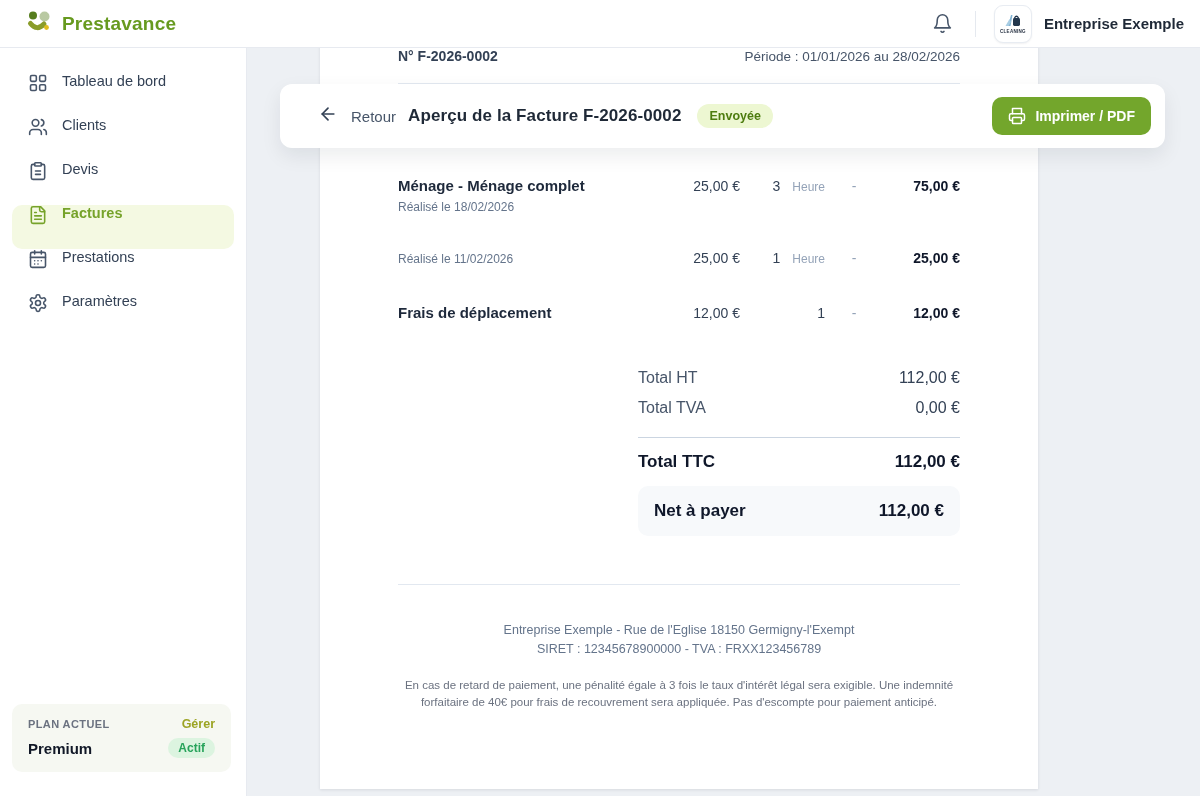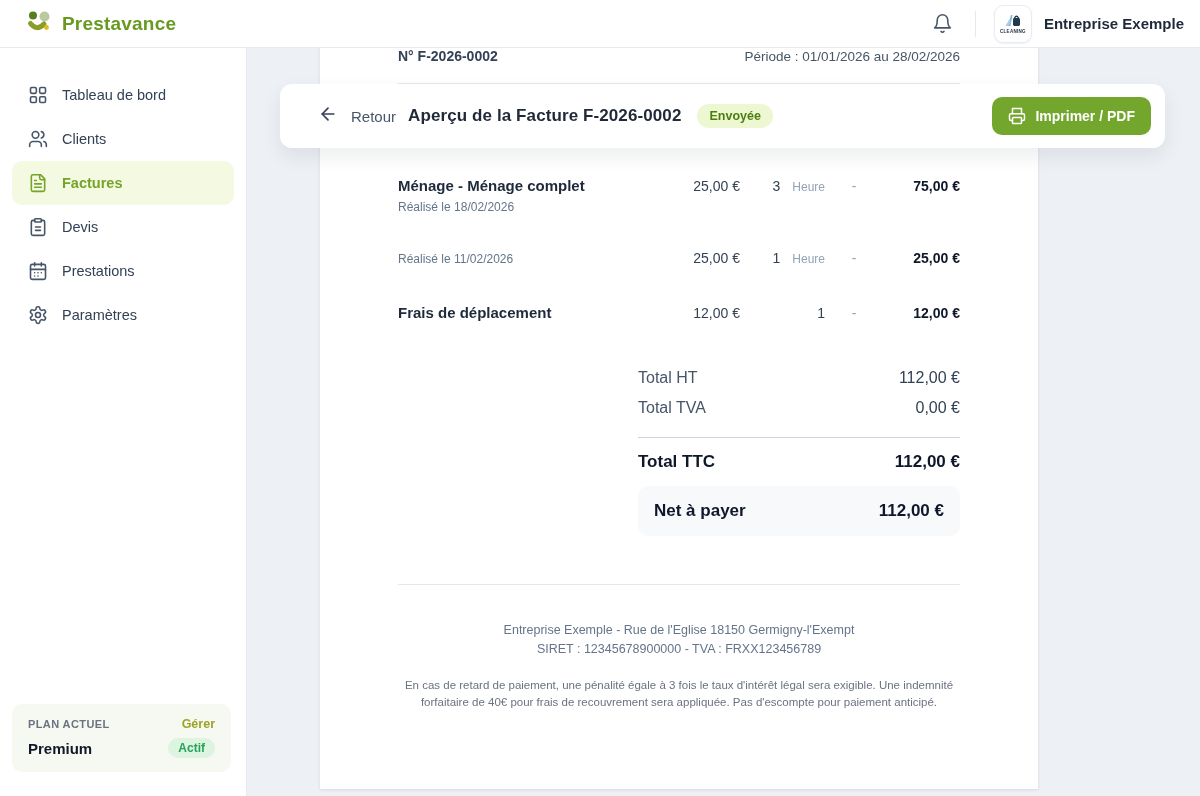--- a/index.html
+++ b/index.html
@@ -14,21 +14,21 @@
   .bell-btn{color:#475569;display:flex;padding:4px;cursor:pointer}
   .header-divider{width:1px;height:26px;background:#e5e9ef;margin:0 18px}
   .company-chip{display:flex;align-items:center;gap:12px;cursor:pointer;padding-right:4px}
   .cleanlogo{width:38px;height:38px;border:1px solid #e8ecf2;border-radius:9px;background:#fff;display:flex;flex-direction:column;align-items:center;justify-content:center;box-shadow:0 1px 2px rgba(15,23,42,.06)}
   .cleanlogo-text{font-size:4.5px;font-weight:700;color:#1e293b;letter-spacing:.3px;margin-top:1px}
   .company-name{font-size:15px;font-weight:600;color:#1f2937}
 
   
   .sidebar{position:absolute;top:48px;left:0;width:247px;height:748px;background:#fff;border-right:1px solid #e7eaf0;z-index:20}
   .nav{padding:25px 12px 0}
-  .nav-item{height:44px;display:flex;align-items:center;gap:14px;padding:0 16px;border-radius:10px;color:#334155;font-size:14.5px;cursor:pointer}
+  .nav-item{height:44px;display:flex;align-items:flex-start;gap:14px;padding:0 16px;border-radius:10px;color:#334155;font-size:14.5px;cursor:pointer}
   .nav-item .nav-icon{display:flex;color:#475569}
   .nav-item.active{background:#f4f9e2;color:#76a32a;font-weight:600}
   .nav-item.active .nav-icon{color:#76a32a}
   .plan-card{position:absolute;left:12px;right:15px;bottom:24px;background:#f6f8f2;border-radius:10px;padding:13px 16px 14px}
   .plan-row{display:flex;align-items:center;justify-content:space-between}
   .plan-row + .plan-row{margin-top:7px}
   .plan-label{font-size:11px;font-weight:600;color:#6b7280;letter-spacing:.4px}
   .plan-manage{font-size:12.5px;font-weight:600;color:#9ca424;cursor:pointer}
   .plan-name{font-size:15px;font-weight:700;color:#111827}
   .plan-badge{font-size:12px;font-weight:600;color:#27a35a;background:#dcf4e0;border-radius:999px;padding:3px 10px}
@@ -225,43 +225,43 @@
           <svg viewBox="0 0 24 24" width="20" height="20" fill="none" stroke="currentColor" stroke-width="1.9" stroke-linecap="round" stroke-linejoin="round">
             <path d="M16 21v-2a4 4 0 0 0-4-4H6a4 4 0 0 0-4 4v2"></path>
             <circle cx="9" cy="7" r="4"></circle>
             <path d="M22 21v-2a4 4 0 0 0-3-3.87"></path>
             <path d="M16 3.13a4 4 0 0 1 0 7.75"></path>
           </svg>
         </span>
     <span class="nav-label">Clients</span>
   </div>
 
+  <div class="nav-item">
+    <span class="nav-icon">
+          <svg viewBox="0 0 24 24" width="20" height="20" fill="none" stroke="currentColor" stroke-width="1.9" stroke-linecap="round" stroke-linejoin="round">
+            <rect width="8" height="4" x="8" y="2" rx="1"></rect>
+            <path d="M16 4h2a2 2 0 0 1 2 2v14a2 2 0 0 1-2 2H6a2 2 0 0 1-2-2V6a2 2 0 0 1 2-2h2"></path>
+            <path d="M9 12h6"></path>
+            <path d="M9 16h6"></path>
+          </svg>
+        </span>
+    <span class="nav-label">Devis</span>
+  </div>
+
   <div class="nav-item active">
     <span class="nav-icon">
           <svg viewBox="0 0 24 24" width="20" height="20" fill="none" stroke="currentColor" stroke-width="1.9" stroke-linecap="round" stroke-linejoin="round">
             <path d="M15 2H6a2 2 0 0 0-2 2v16a2 2 0 0 0 2 2h12a2 2 0 0 0 2-2V7Z"></path>
             <path d="M14 2v4a2 2 0 0 0 2 2h4"></path>
             <path d="M10 9H8"></path>
             <path d="M16 13H8"></path>
             <path d="M16 17H8"></path>
           </svg>
         </span>
     <span class="nav-label">Factures</span>
-  </div>
-
-  <div class="nav-item">
-    <span class="nav-icon">
-          <svg viewBox="0 0 24 24" width="20" height="20" fill="none" stroke="currentColor" stroke-width="1.9" stroke-linecap="round" stroke-linejoin="round">
-            <rect width="8" height="4" x="8" y="2" rx="1"></rect>
-            <path d="M16 4h2a2 2 0 0 1 2 2v14a2 2 0 0 1-2 2H6a2 2 0 0 1-2-2V6a2 2 0 0 1 2-2h2"></path>
-            <path d="M9 12h6"></path>
-            <path d="M9 16h6"></path>
-          </svg>
-        </span>
-    <span class="nav-label">Devis</span>
   </div>
 
   <div class="nav-item">
     <span class="nav-icon">
           <svg viewBox="0 0 24 24" width="20" height="20" fill="none" stroke="currentColor" stroke-width="1.9" stroke-linecap="round" stroke-linejoin="round">
             <path d="M8 2v4"></path>
             <path d="M16 2v4"></path>
             <rect width="18" height="18" x="3" y="4" rx="2"></rect>
             <path d="M3 10h18"></path>
             <path d="M8 14h.01"></path>

